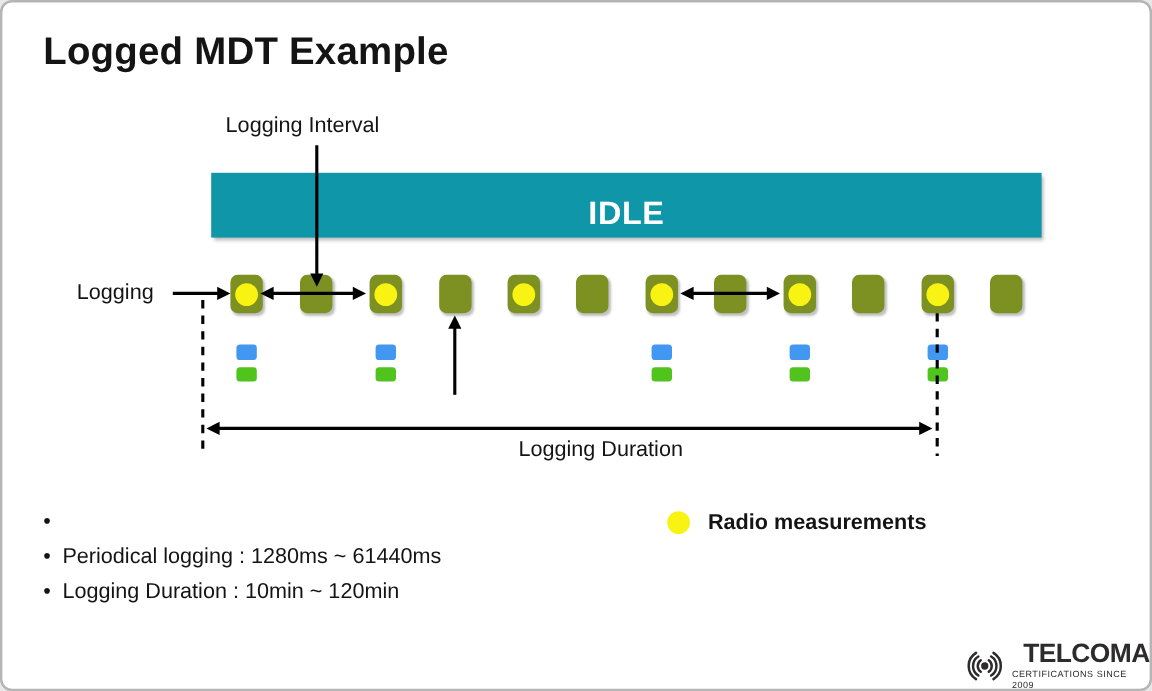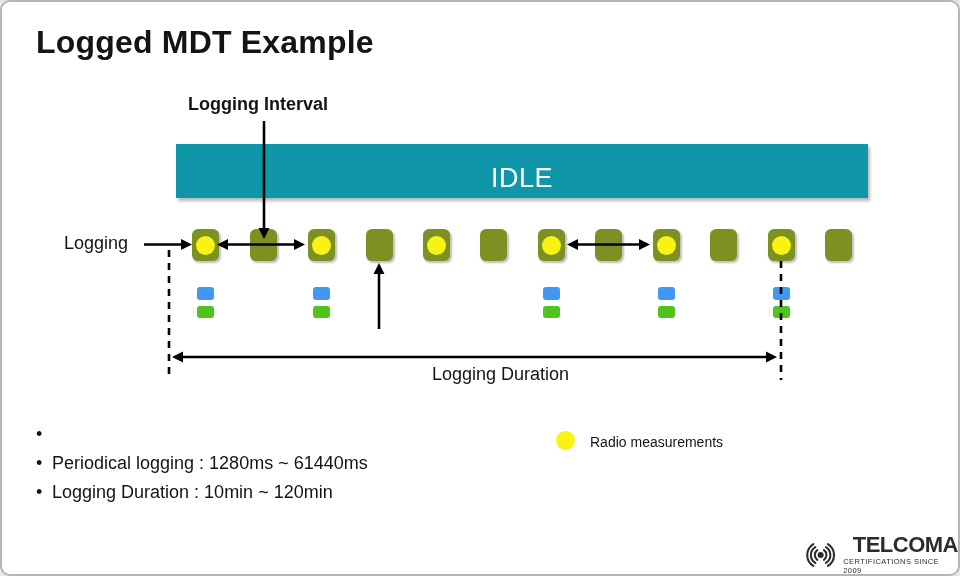--- a/index.html
+++ b/index.html
@@ -10,40 +10,40 @@
     font-family:"Liberation Sans", sans-serif;color:#141414;
   }
   .abs{position:absolute;}
   .page-title{left:34px;top:22px;font-size:32px;font-weight:700;letter-spacing:.2px;}
   .label{font-size:18px;font-weight:500;white-space:nowrap;}
   .idle-bar{
     left:174px;top:142px;width:692px;height:54px;
     box-shadow:2px 3px 3px rgba(0,0,0,.28);
     display:flex;align-items:center;justify-content:center;
   }
-  .idle-text{color:#ffffff;font-size:27px;font-weight:400;letter-spacing:.5px;margin-top:15px;}
-  .lbl-interval{left:186px;top:92px;font-weight:bold;}
+  .idle-text{color:#ffffff;font-size:27px;font-weight:700;letter-spacing:.5px;margin-top:15px;}
+  .lbl-interval{left:186px;top:92px;}
   .lbl-logging{left:62px;top:231px;}
   .lbl-occasions{left:255px;top:326px;}
   .lbl-duration{left:430px;top:362px;text-align:right;}
   .square{
     position:absolute;top:227px;width:27px;height:32px;border-radius:6px;
     box-shadow:1.5px 2px 2px rgba(0,0,0,.25);
     display:flex;align-items:center;justify-content:center;
   }
   .dot{width:19px;height:19px;border-radius:50%;}
   .mk{position:absolute;width:17px;border-radius:3px;}
   .mk-blue{top:285px;height:13px;}
   .mk-green{top:304px;height:12px;}
   .arrow-layer{left:0;top:0;pointer-events:none;}
   .notes{left:34px;top:418px;}
   .note-row{display:flex;align-items:center;height:29px;font-size:18px;font-weight:500;white-space:nowrap;}
   .note-bullet{width:16px;font-size:18px;}
   .legend{left:554px;top:420px;}
-  .legend-row{display:flex;align-items:flex-end;height:27.5px;font-size:14px;font-weight:400;white-space:nowrap;}
+  .legend-row{display:flex;align-items:center;height:27.5px;font-size:18px;font-weight:700;white-space:nowrap;}
   .legend-marker{width:21px;height:15px;border-radius:3px;margin-right:13px;flex:0 0 auto;}
   .legend-marker.circle{width:19px;height:19px;border-radius:50%;margin-right:15px;}
   .logo{left:798px;top:532px;display:flex;align-items:center;color:#2d2b2b;}
   .logo-text{display:flex;flex-direction:column;align-items:flex-end;margin-left:2px;}
   .logo-brand{font-size:22px;font-weight:700;letter-spacing:-.5px;line-height:22px;}
   .logo-tagline{font-size:7.5px;font-weight:400;letter-spacing:.45px;margin-top:1px;}
 </style>
 </head>
 <body>
 

